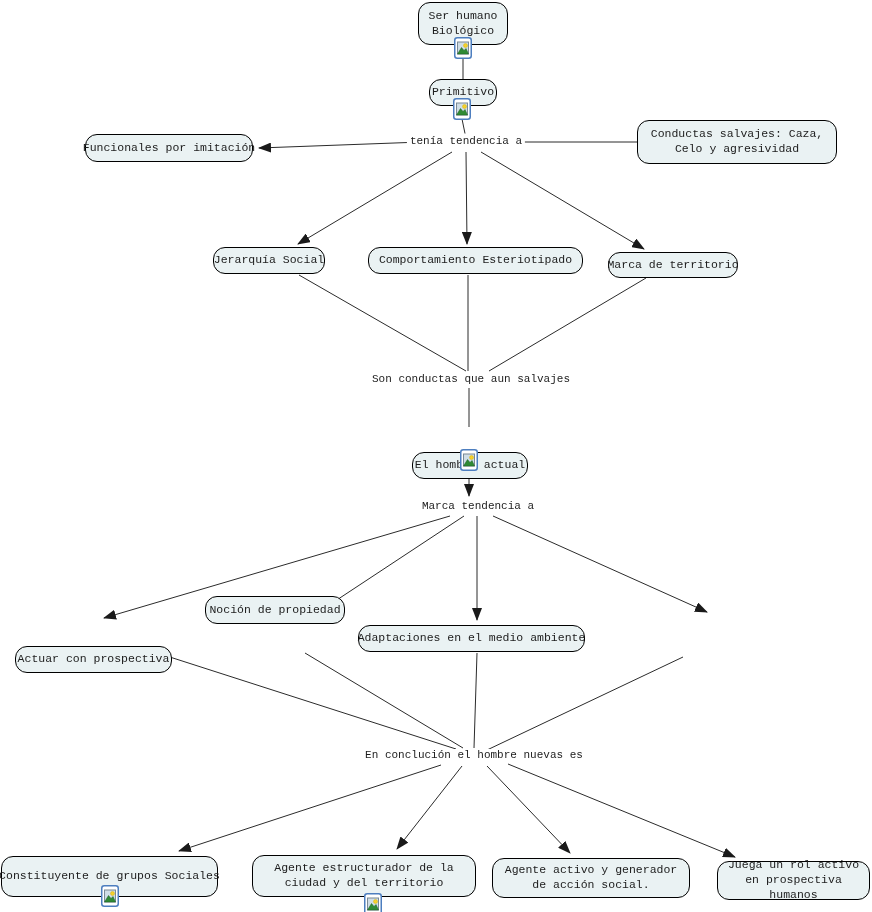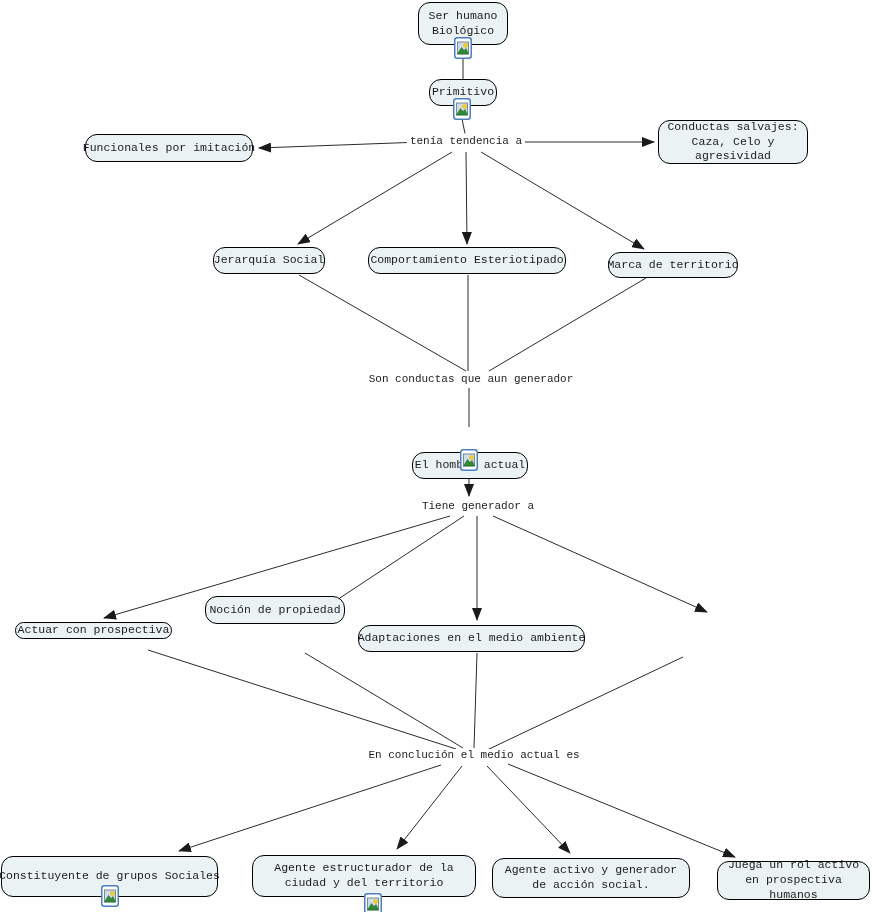--- a/index.html
+++ b/index.html
@@ -91,37 +91,37 @@
       <line x1="441" y1="765" x2="179" y2="851" marker-end="url(#arw)"></line>
       <line x1="462" y1="766" x2="397" y2="849" marker-end="url(#arw)"></line>
       <line x1="487" y1="766" x2="570" y2="853" marker-end="url(#arw)"></line>
       <line x1="508" y1="764" x2="735" y2="857" marker-end="url(#arw)"></line>
     </g>
   </svg>
 
   <div class="node" style="left:418px;top:2px;width:90px;height:43px">Ser humano Biológico</div>
   <div class="node nw" style="left:429px;top:79px;width:68px;height:27px">Primitivo</div>
   <div class="node nw" style="left:85px;top:134px;width:168px;height:28px">Funcionales por imitación</div>
-  <div class="node" style="left:658px;top:120px;width:150px;height:44px">Conductas salvajes: Caza, Celo y agresividad</div>
+  <div class="node" style="left:637px;top:120px;width:200px;height:44px">Conductas salvajes: Caza, Celo y agresividad</div>
   <div class="node nw" style="left:213px;top:247px;width:112px;height:27px">Jerarquía Social</div>
-  <div class="node nw" style="left:368px;top:247px;width:198px;height:27px">Comportamiento Esteriotipado</div>
+  <div class="node nw" style="left:368px;top:247px;width:215px;height:27px">Comportamiento Esteriotipado</div>
   <div class="node nw" style="left:608px;top:252px;width:130px;height:26px">Marca de territorio</div>
   <div class="node nw" style="left:412px;top:452px;width:116px;height:27px">El hombre actual</div>
-  <div class="node nw" style="left:15px;top:622px;width:157px;height:17px">Actuar con prospectiva</div>
+  <div class="node nw" style="left:15px;top:646px;width:157px;height:27px">Actuar con prospectiva</div>
   <div class="node nw" style="left:205px;top:596px;width:140px;height:28px">Noción de propiedad</div>
   <div class="node nw" style="left:358px;top:625px;width:227px;height:27px">Adaptaciones en el medio ambiente</div>
   <div class="node" style="left:252px;top:855px;width:224px;height:42px">Agente estructurador de la ciudad y del territorio</div>
   <div class="node nw" style="left:1px;top:856px;width:217px;height:41px">Constituyente de grupos Sociales</div>
   <div class="node" style="left:492px;top:858px;width:198px;height:40px">Agente activo y generador de acción social.</div>
   <div class="node" style="left:717px;top:861px;width:153px;height:39px">Juega un rol activo en prospectiva humanos</div>
 
   <div class="phrase" style="left:466px;top:135px">tenía tendencia a</div>
-  <div class="phrase" style="left:471px;top:373px">Son conductas que aun generador</div>
-  <div class="phrase" style="left:478px;top:500px">Tiene generador a</div>
-  <div class="phrase" style="left:474px;top:749px">En conclución el medio actual es</div>
+  <div class="phrase" style="left:471px;top:373px">Son conductas que aun salvajes</div>
+  <div class="phrase" style="left:478px;top:500px">Marca tendencia a</div>
+  <div class="phrase" style="left:474px;top:749px">En conclución el hombre nuevas es</div>
 
   <div class="res-icon" style="left:454px;top:37px">
     <svg width="18" height="22">
         <use href="#img-res"></use>
       </svg>
   </div>
   <div class="res-icon" style="left:453px;top:98px">
     <svg width="18" height="22">
         <use href="#img-res"></use>
       </svg>

